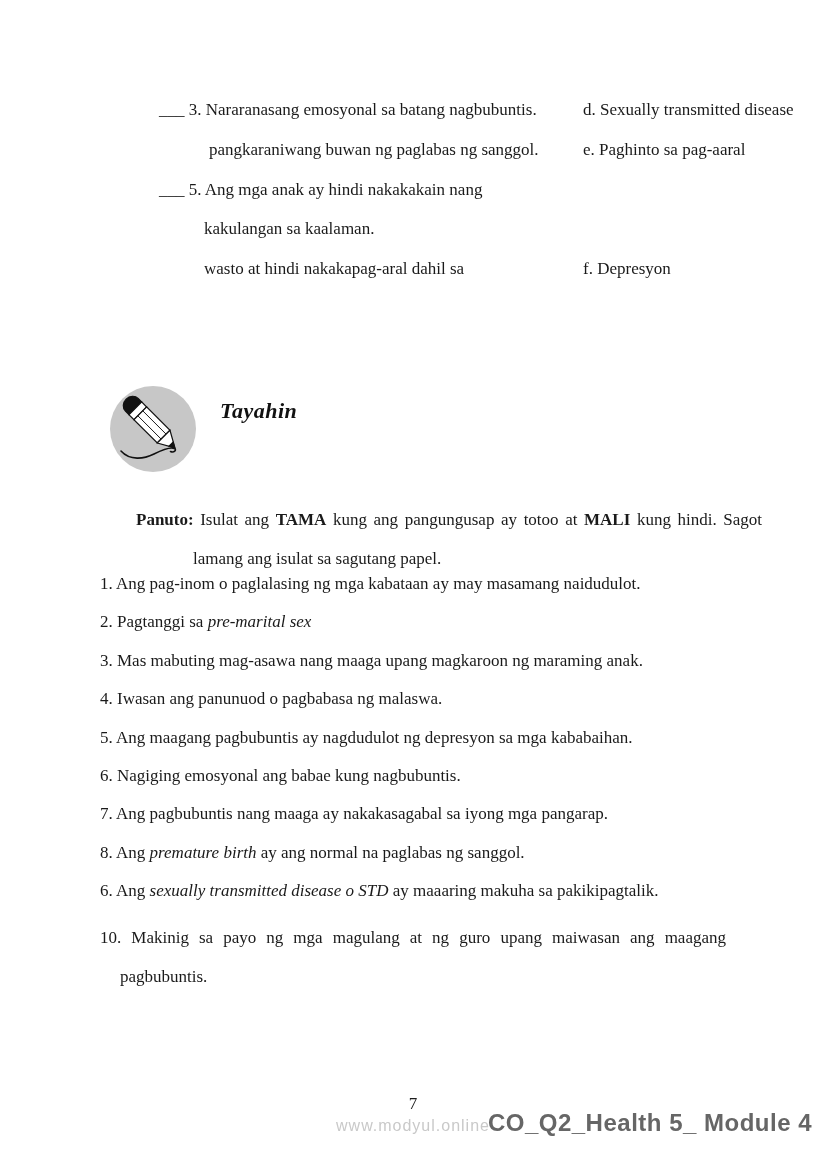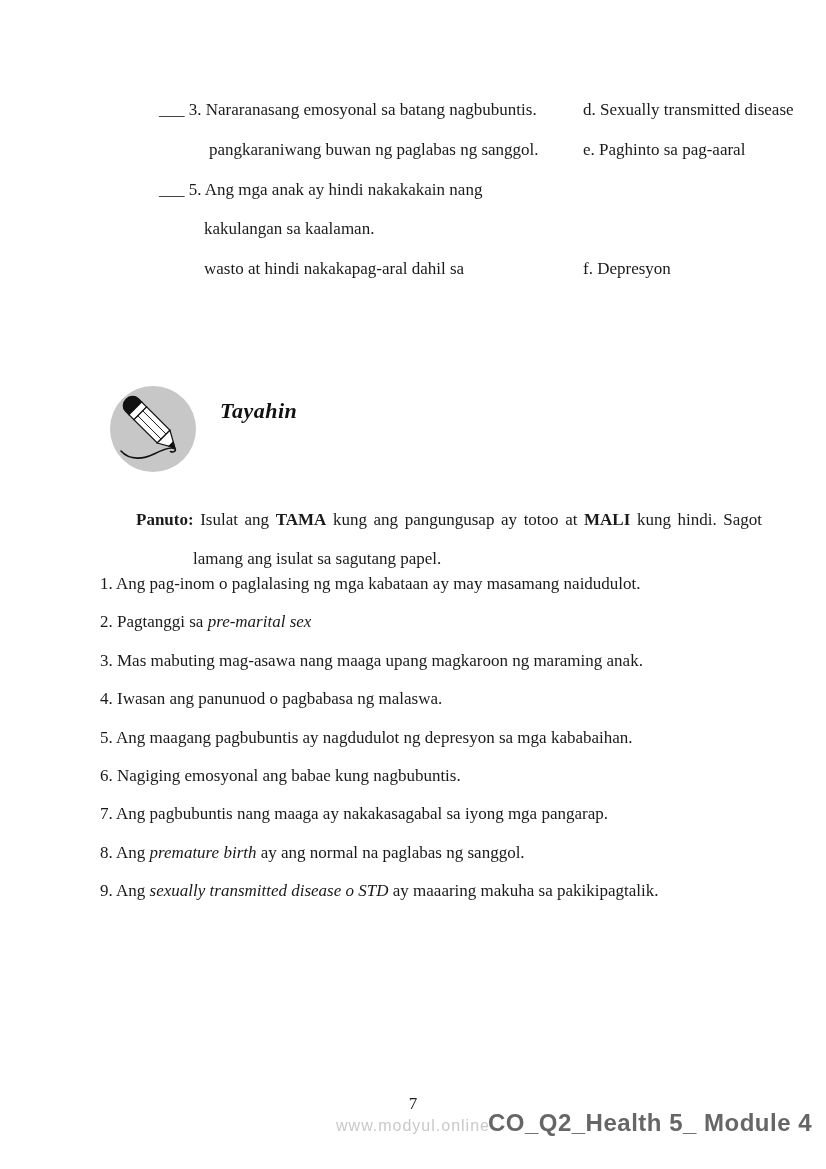--- a/index.html
+++ b/index.html
@@ -143,20 +143,24 @@
 
   <div class="quiz">
     <div class="quiz-item"><span>1. Ang pag-inom o paglalasing ng mga kabataan ay may masamang naidudulot.</span></div>
     <div class="quiz-item"><span>2. Pagtanggi sa </span><span style="font-style: italic;">pre-marital sex</span></div>
     <div class="quiz-item"><span>3. Mas mabuting mag-asawa nang maaga upang magkaroon ng maraming anak.</span></div>
     <div class="quiz-item"><span>4. Iwasan ang panunuod o pagbabasa ng malaswa.</span></div>
     <div class="quiz-item"><span>5. Ang maagang pagbubuntis ay nagdudulot ng depresyon sa mga kababaihan.</span></div>
     <div class="quiz-item"><span>6. Nagiging emosyonal ang babae kung nagbubuntis.</span></div>
     <div class="quiz-item"><span>7. Ang pagbubuntis nang maaga ay nakakasagabal sa iyong mga pangarap.</span></div>
     <div class="quiz-item"><span>8. Ang </span><span style="font-style: italic;">premature birth</span><span> ay ang normal na paglabas ng sanggol.</span></div>
-    <div class="quiz-item"><span>9. Ang </span><span style="font-style: italic;">sexually transmitted disease o STD</span><span> ay maaaring makuha sa pakikipagtalik.</span></div>
+    <div class="quiz-item"><span>6. Ang </span><span style="font-style: italic;">sexually transmitted disease o STD</span><span> ay maaaring makuha sa pakikipagtalik.</span></div>
+    <div class="quiz-item-10">
+      <div class="jline"><span>10. Makinig sa payo ng mga magulang at ng guro upang maiwasan ang maagang</span></div>
+      <div class="line2"><span>pagbubuntis.</span></div>
+    </div>
   </div>
 
   <div class="page-number">7</div>
   <div class="watermark">www.modyul.online</div>
   <div class="module-label">CO_Q2_Health 5_ Module 4</div>
 
 </div>
 
 </body></html>

